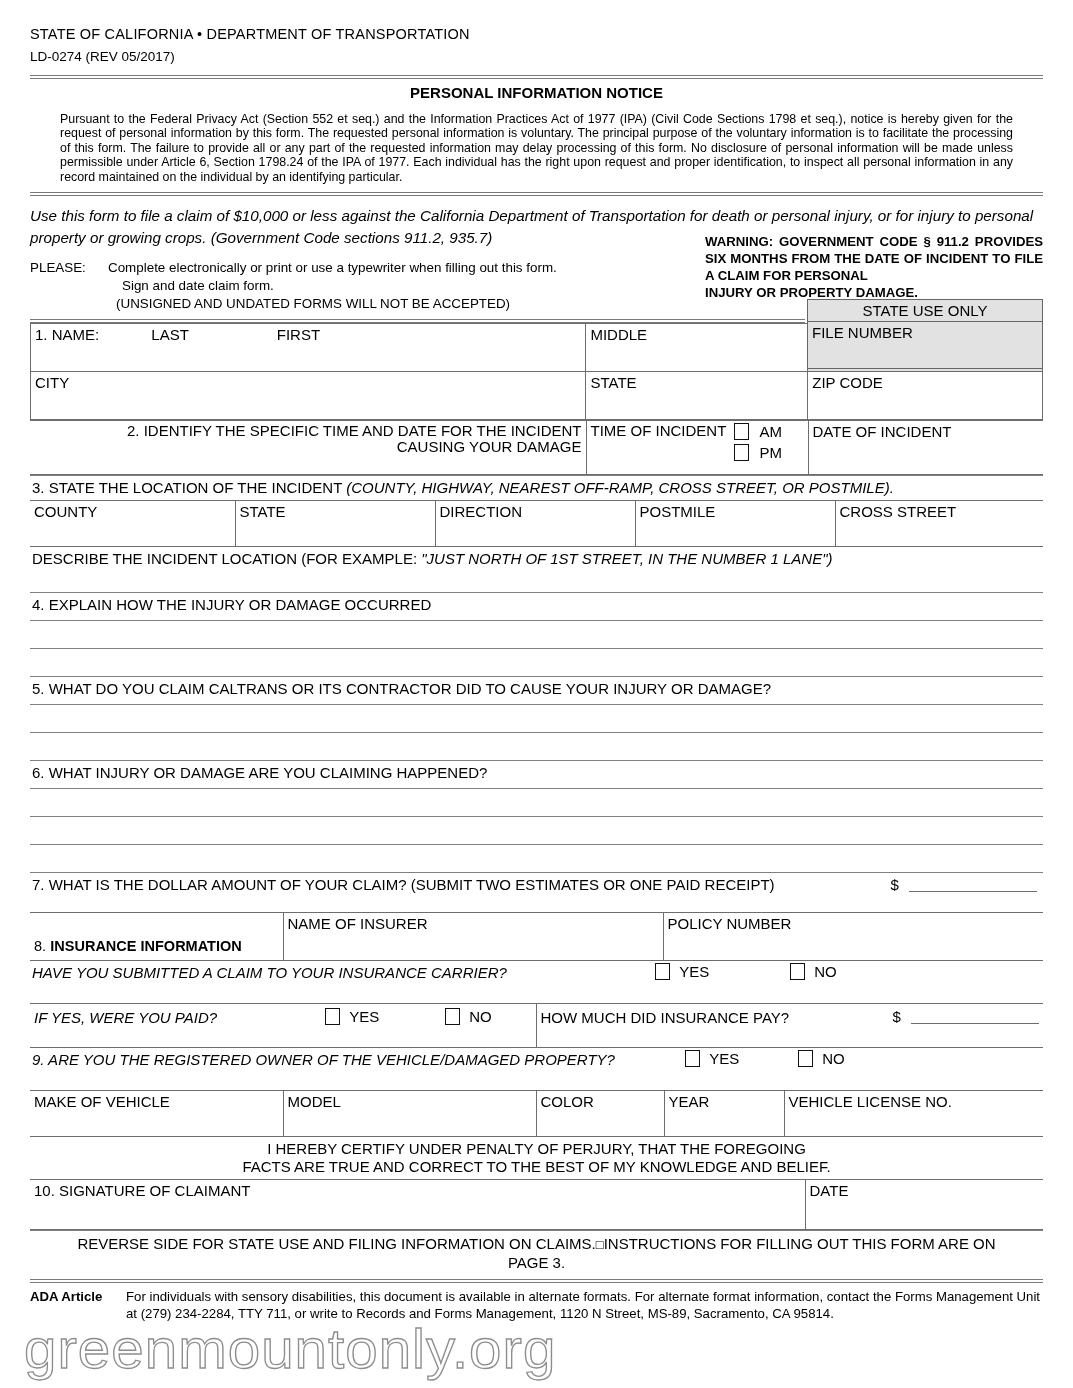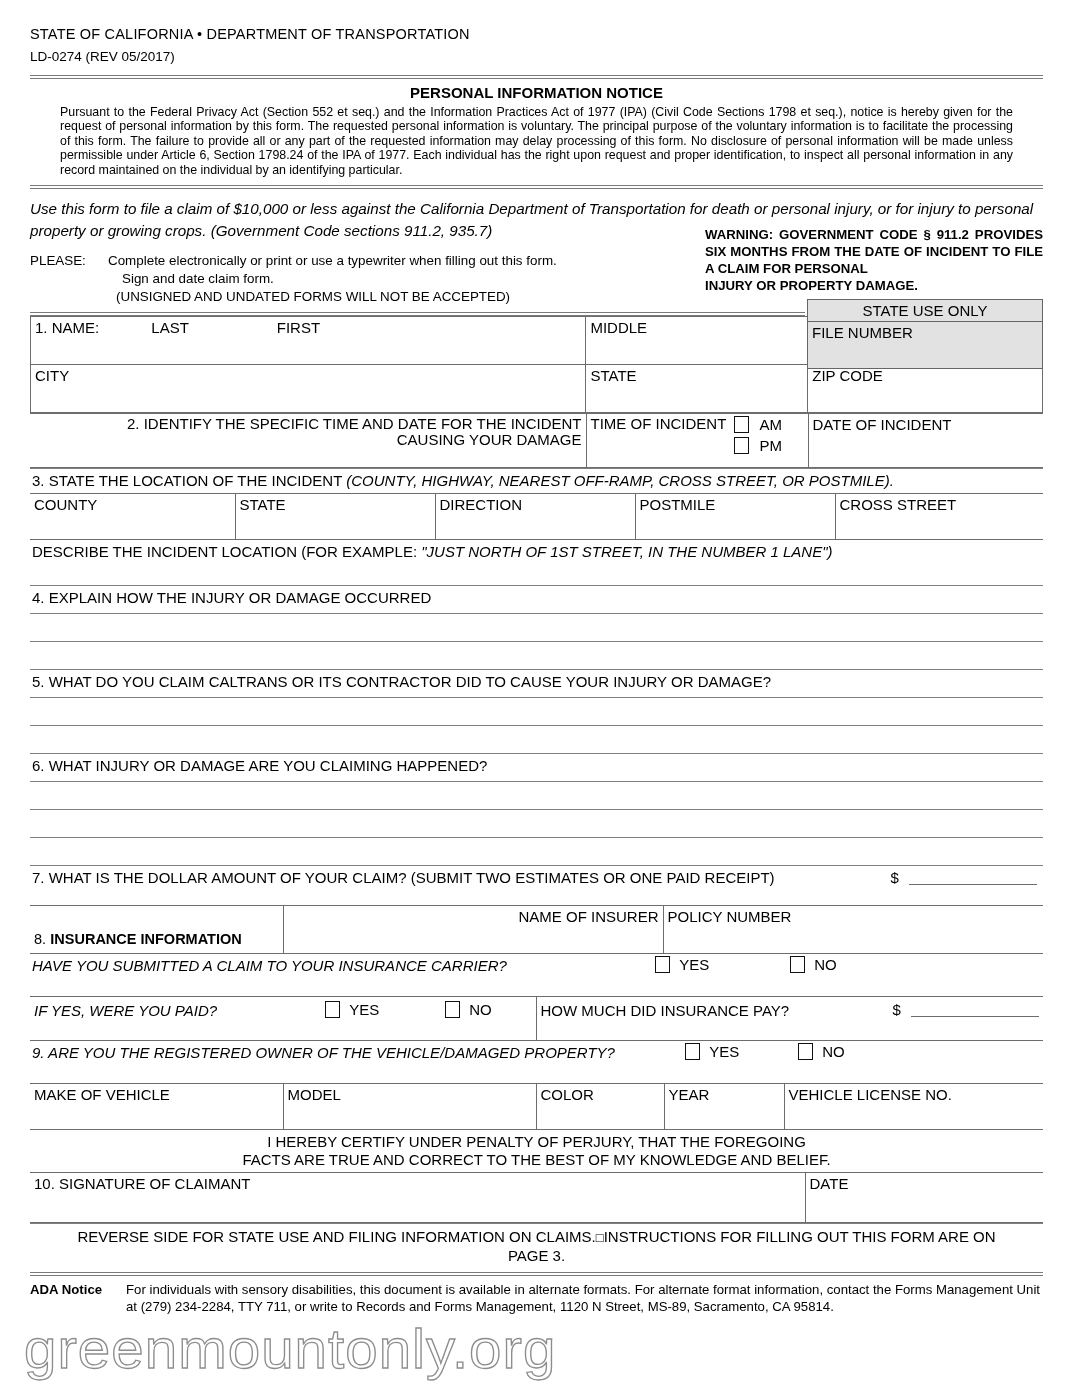--- a/index.html
+++ b/index.html
@@ -52,21 +52,21 @@
   .pin-title {
     text-align: center;
     font-weight: bold;
     font-size: 15px;
     margin-top: 5px;
   }
   .pin-body {
     font-size: 12.4px;
     line-height: 1.16;
     text-align: justify;
-    margin: 4px 30px 0 30px;
+    margin: 11px 30px 0 30px;
   }
 
   
   .use-block {
     margin-top: 9px;
     position: relative;
     min-height: 100px;
   }
   .use-italic {
     font-style: italic;
@@ -355,21 +355,21 @@
     </span>
   </div>
 
   <table class="ftable">
     <tbody>
         <tr>
       <td style="width:253px; height:48px; border-left:none; vertical-align:bottom; padding-bottom:5px;">
         <span class="cell-label" style="font-size:14.5px;">8.</span>
         <span class="cell-label" style="font-weight:bold; font-size:14.5px;">INSURANCE INFORMATION</span>
       </td>
-      <td style="width:380px;text-align:right;">
+      <td style="width:380px;">
         <span class="cell-label">NAME OF INSURER</span>
       </td>
       <td style="border-right:none;">
         <span class="cell-label">POLICY NUMBER</span>
       </td>
     </tr>
   </tbody>
     </table>
 
   <div class="band" style="height:42px; position:relative; border-top:none;">
@@ -462,19 +462,19 @@
     </table>
 
   <div class="footer-note" style="border-top:1.6px solid #808080;">
     <span>REVERSE SIDE FOR STATE USE AND FILING INFORMATION ON CLAIMS.</span><span style="font-size:13px;">□</span><span>INSTRUCTIONS FOR FILLING OUT THIS FORM ARE ON</span>
     <div>PAGE 3.</div>
   </div>
 
   <div class="dbl-rule" style="margin-top:2px;"></div>
 
   <div class="ada-row">
-    <div class="ada-label">ADA Notice</div>
+    <div class="ada-label">ADA Article</div>
     <div class="ada-text">For individuals with sensory disabilities, this document is available in alternate formats. For alternate format information, contact the Forms Management Unit at (279) 234-2284, TTY 711, or write to Records and Forms Management, 1120 N Street, MS-89, Sacramento, CA 95814.</div>
   </div>
 
   <div class="watermark">greenmountonly.org</div>
 
 </div>
 
 </body></html>

